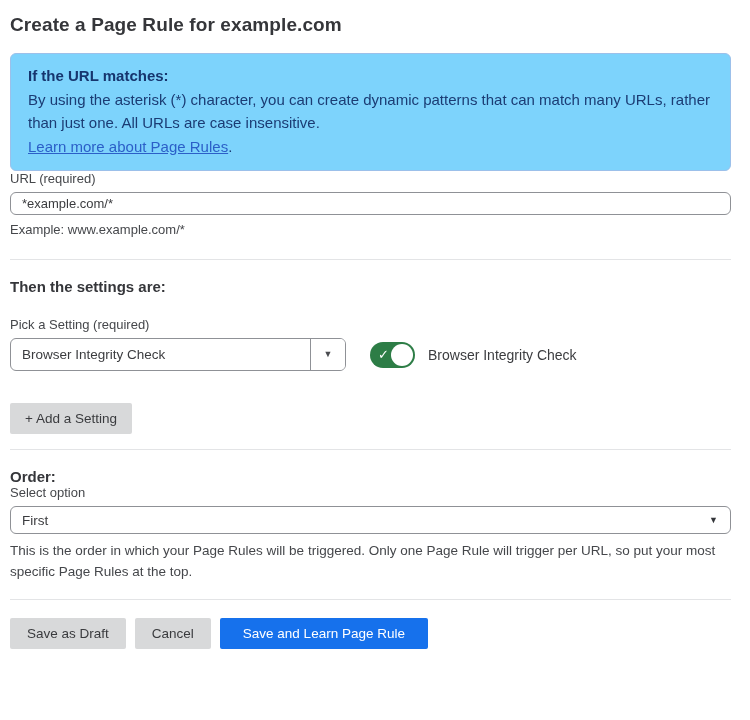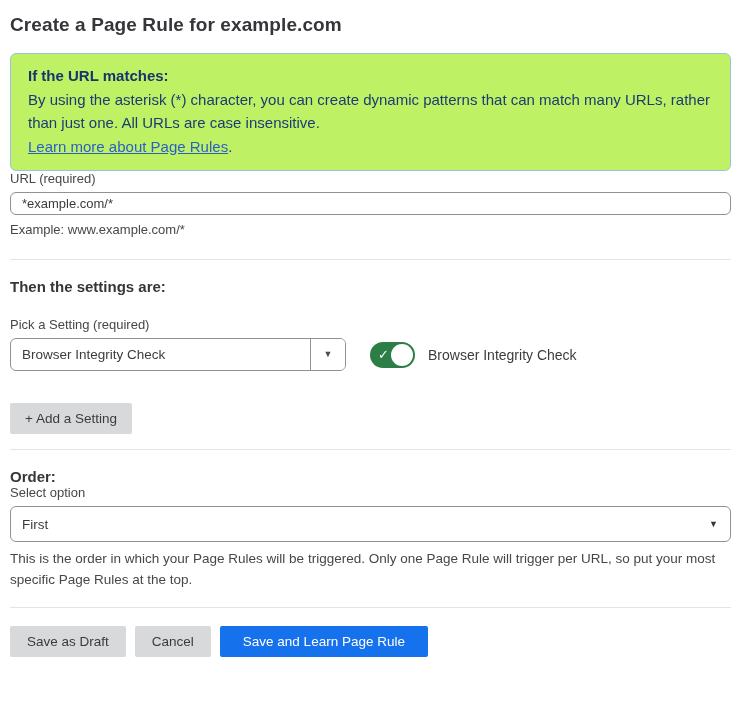--- a/index.html
+++ b/index.html
@@ -17,21 +17,21 @@
   }
   .page-title {
     font-size: 19px;
     font-weight: bold;
     color: #35363a;
     letter-spacing: 0.1px;
   }
   
   .info-box {
     margin-top: 17px;
-    background: #bef264;
+    background: #7dd3fc;
     border: 1px solid #9cc0ea;
     border-radius: 6px;
     padding: 10px 17px 12px 17px;
     color: #1b3c74;
     font-size: 15px;
     line-height: 23.5px;
   }
   .info-box .info-heading {
     font-weight: bold;
     color: #16356e;
@@ -178,21 +178,21 @@
     padding: 0 15px;
   }
   .divider-2 { margin-top: 15px; }
   .divider-3 { margin-top: 17px; }
   
   .select-box {
     position: relative;
     display: flex;
     align-items: center;
     width: 100%;
-    height: 36px;
+    height: 28px;
     border: 1px solid #8f9196;
     border-radius: 6px;
     padding: 0 11px;
     font-size: 13.5px;
     color: #3b3c3f;
     background: #ffffff;
     cursor: pointer;
   }
   .select-box .tri-down {
     position: absolute;

